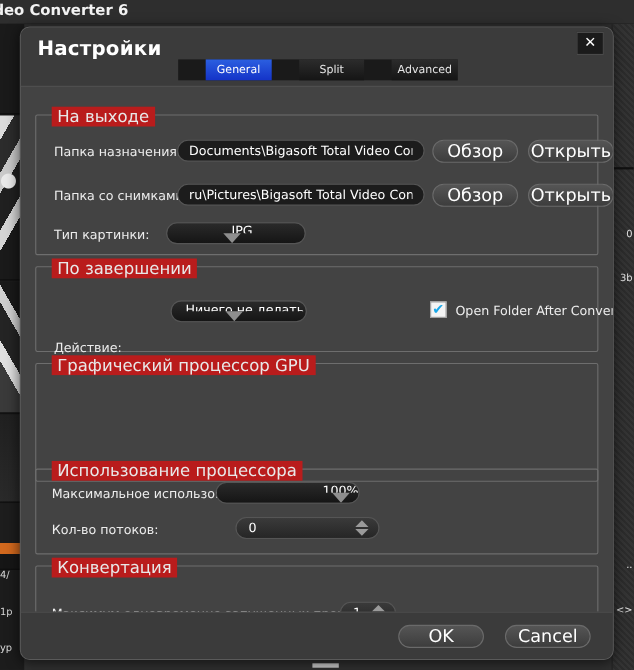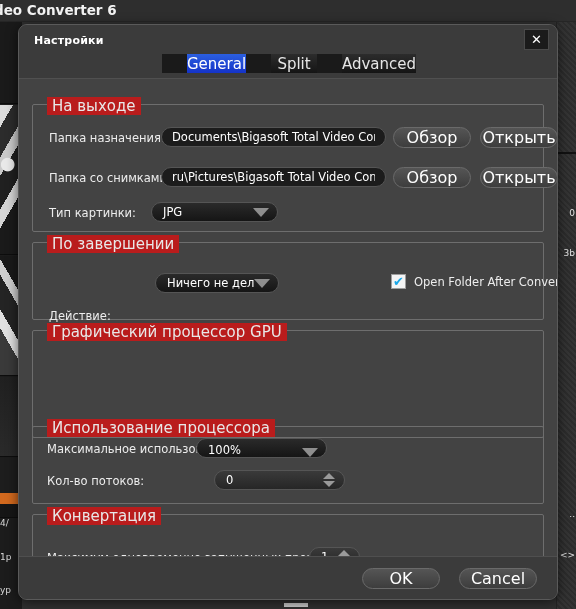--- a/index.html
+++ b/index.html
@@ -110,21 +110,21 @@
     overflow: hidden;
   }
   #dialog-header {
     position: relative;
     height: 53px;
     background: #3b3b3b;
   }
   #dialog-title {
     position: absolute;
     left: 15px; top: 9px;
-    font-size: 11px;
+    font-size: 18px;
     font-weight: bold;
     color: #ffffff;
     letter-spacing: .2px;
   }
   #close-button {
     position: absolute;
     right: 8px; top: 4px;
     width: 25px; height: 21px;
     background: #1b1b1b;
     border: 1px solid #4a4a4a;
@@ -146,21 +146,21 @@
     left: 143px; top: 29px;
     width: 254px; height: 19px;
     display: flex;
     background: #1a1a1a;
   }
   .tab {
     flex: 1;
     display: flex;
     align-items: center;
     justify-content: center;
-    font-size: 15px;
+    font-size: 10px;
     color: #e6e6e6;
     cursor: pointer;
     background: linear-gradient(180deg, #2c2c2c, #151515);
     margin-left: 25px;
   }
   .tab.active {
     background: linear-gradient(180deg, #2b5fe0, #1433c8);
     color: #ffffff;
   }
 
@@ -242,20 +242,21 @@
     height: 20px;
     border-radius: 10px;
     background: linear-gradient(180deg, #2a2a2a, #151515);
     border: 1px solid #555;
     color: #ffffff;
     font-size: 11.5px;
     display: flex;
     align-items: center;
     cursor: pointer;
     overflow: hidden;
+    flex-direction: column;
   }
   .dropdown .dd-value {
     padding-left: 11px;
     white-space: nowrap;
     overflow: hidden;
     flex: 1;
   }
   .dropdown .dd-arrow {
     width: 0; height: 0;
     margin-right: 8px;

